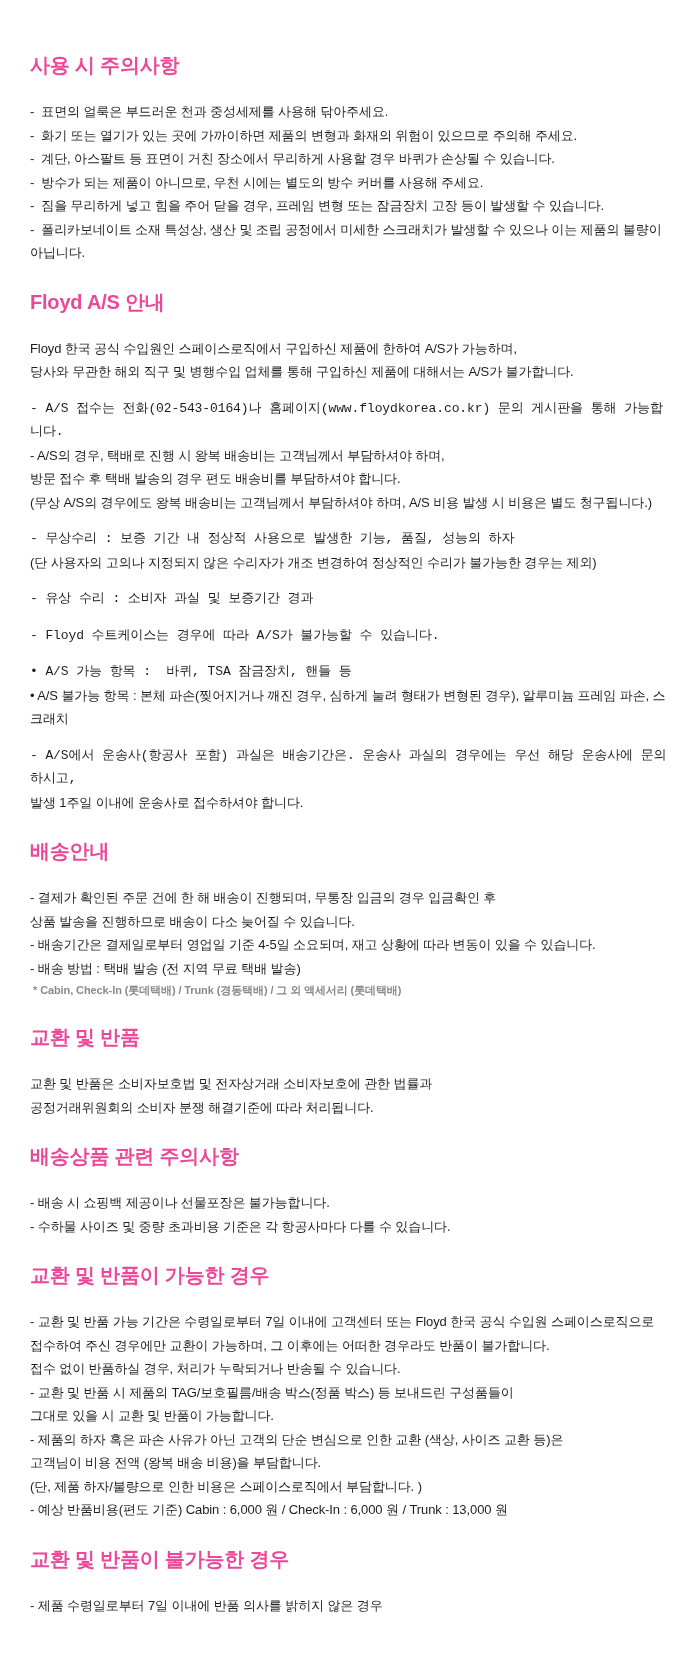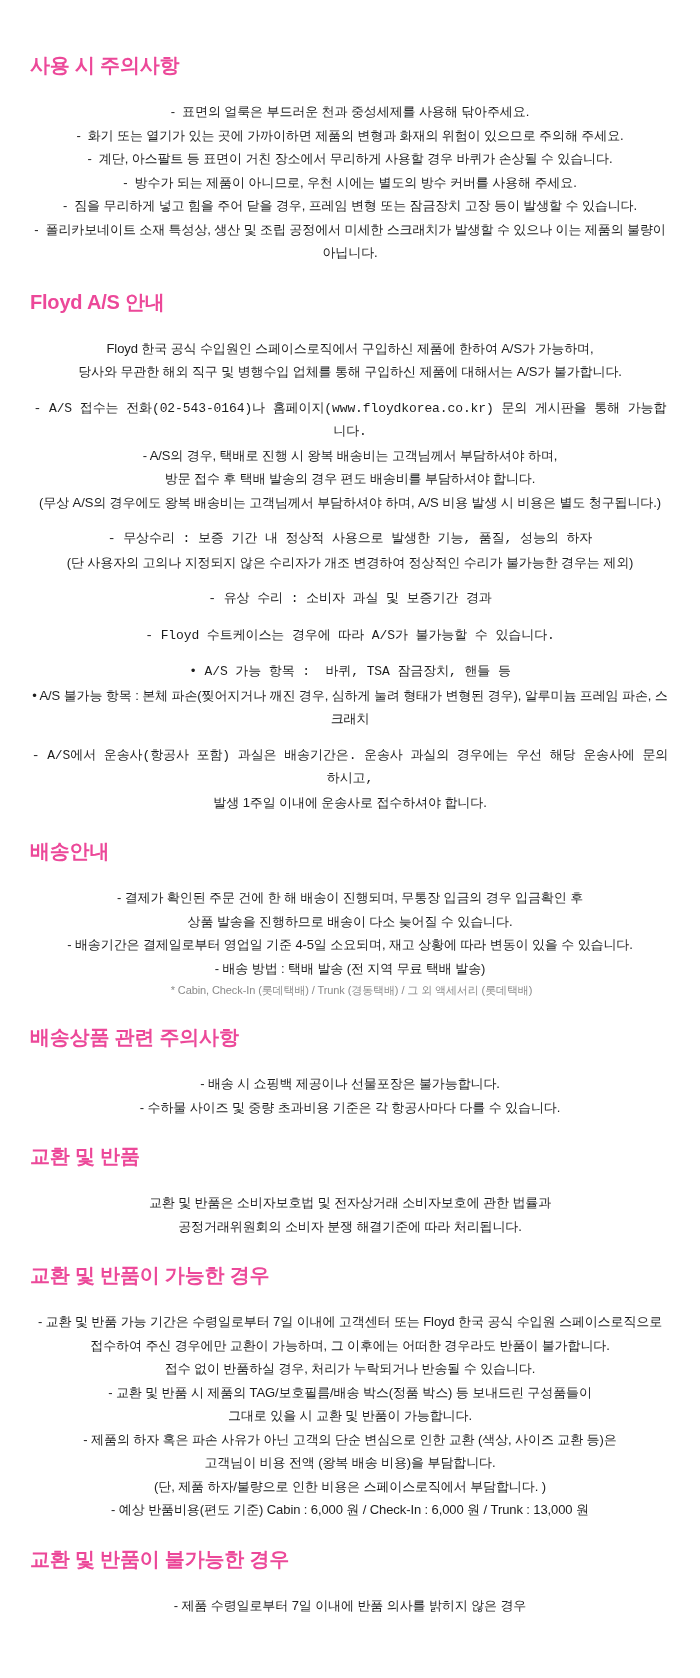--- a/index.html
+++ b/index.html
@@ -30,27 +30,26 @@
     letter-spacing: -0.2px;
   }
   .t {
     font-size: 13px;
     line-height: 23.5px;
     font-weight: 500;
     color: #1d1d1d;
     margin: 0;
     letter-spacing: -0.1px;
     white-space: pre-wrap;
-    text-align: center;
   }
   .gap { margin-top: 13px; font-family: Liberation Mono, monospace; }
   .fine {
     font-size: 11px;
     line-height: 20px;
-    font-weight: 400;
+    font-weight: 700;
     color: #8a8a8a;
     padding-left: 3px;
   }
 </style>
 </head>
 <body>
 
 <div class="page">
 
   <div class="section">
@@ -84,29 +83,29 @@
   <div class="section">
     <h3 class="h">배송안내</h3>
     <p class="t">- 결제가 확인된 주문 건에 한 해 배송이 진행되며, 무통장 입금의 경우 입금확인 후</p>
     <p class="t">상품 발송을 진행하므로 배송이 다소 늦어질 수 있습니다.</p>
     <p class="t">- 배송기간은 결제일로부터 영업일 기준 4-5일 소요되며, 재고 상황에 따라 변동이 있을 수 있습니다.</p>
     <p class="t">- 배송 방법 : 택배 발송 (전 지역 무료 택배 발송)</p>
     <p class="t fine">* Cabin, Check-In (롯데택배) / Trunk (경동택배) / 그 외 액세서리 (롯데택배)</p>
   </div>
 
   <div class="section">
+    <h3 class="h">교환 및 반품</h3>
+    <p class="t">교환 및 반품은 소비자보호법 및 전자상거래 소비자보호에 관한 법률과</p>
+    <p class="t">공정거래위원회의 소비자 분쟁 해결기준에 따라 처리됩니다.</p>
+  </div>
+
+  <div class="section">
     <h3 class="h">배송상품 관련 주의사항</h3>
     <p class="t">- 배송 시 쇼핑백 제공이나 선물포장은 불가능합니다.</p>
     <p class="t">- 수하물 사이즈 및 중량 초과비용 기준은 각 항공사마다 다를 수 있습니다.</p>
-  </div>
-
-  <div class="section">
-    <h3 class="h">교환 및 반품</h3>
-    <p class="t">교환 및 반품은 소비자보호법 및 전자상거래 소비자보호에 관한 법률과</p>
-    <p class="t">공정거래위원회의 소비자 분쟁 해결기준에 따라 처리됩니다.</p>
   </div>
 
   <div class="section">
     <h3 class="h">교환 및 반품이 가능한 경우</h3>
     <p class="t">- 교환 및 반품 가능 기간은 수령일로부터 7일 이내에 고객센터 또는 Floyd 한국 공식 수입원 스페이스로직으로</p>
     <p class="t">접수하여 주신 경우에만 교환이 가능하며, 그 이후에는 어떠한 경우라도 반품이 불가합니다.</p>
     <p class="t">접수 없이 반품하실 경우, 처리가 누락되거나 반송될 수 있습니다.</p>
     <p class="t">- 교환 및 반품 시 제품의 TAG/보호필름/배송 박스(정품 박스) 등 보내드린 구성품들이</p>
     <p class="t">그대로 있을 시 교환 및 반품이 가능합니다.</p>
     <p class="t">- 제품의 하자 혹은 파손 사유가 아닌 고객의 단순 변심으로 인한 교환 (색상, 사이즈 교환 등)은</p>

